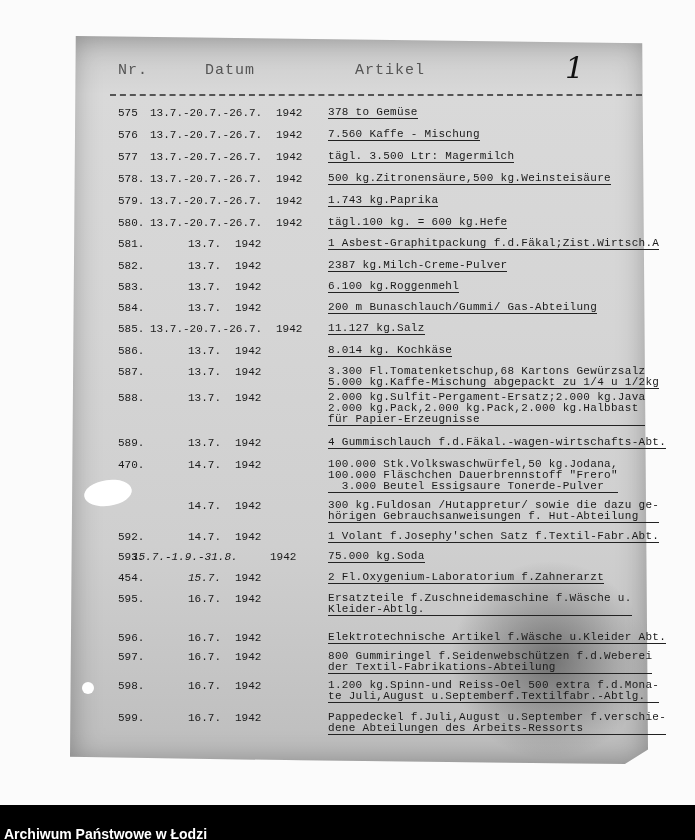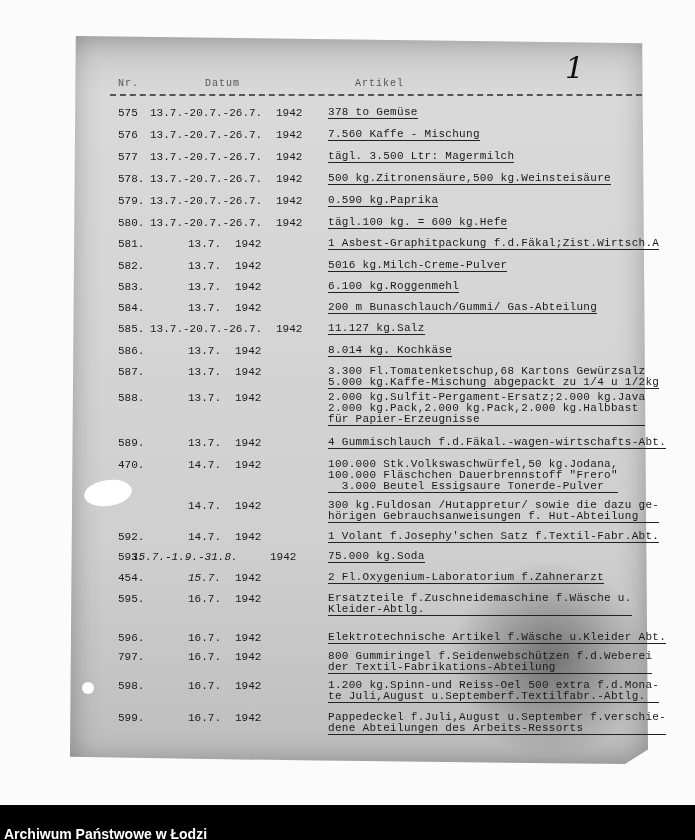--- a/index.html
+++ b/index.html
@@ -6,21 +6,21 @@
   body{width:695px;height:840px;background:#fefefe;position:relative;overflow:hidden;font-family:"Liberation Mono","DejaVu Sans Mono",monospace;}
   .scan-bg{position:absolute;left:0;top:0;width:695px;height:805px;background:#fbfbfb;}
   .paper{position:absolute;left:70px;top:36px;width:578px;height:728px;
     background:linear-gradient(180deg,#c9c9c9 0%,#d9d9d9 8%,#d5d5d5 40%,#cfcfcf 70%,#bdbdbd 100%);
     box-shadow:inset 0 0 30px rgba(0,0,0,0.35);
     clip-path:polygon(1% 0,99% 1%,100% 98%,96% 100%,40% 99.5%,0 99%,0.5% 50%);
   }
   .shadow-blot{position:absolute;left:450px;top:560px;width:200px;height:200px;background:radial-gradient(ellipse at center,rgba(30,30,30,0.5),rgba(0,0,0,0) 70%);}
   .hole{position:absolute;left:84px;top:480px;width:48px;height:26px;background:#fff;border-radius:50%;transform:rotate(-8deg);}
   .punch{position:absolute;left:82px;top:682px;width:12px;height:12px;background:#fff;border-radius:50%;}
-  .hdr{position:absolute;top:78px;font-size:10px;color:#555;letter-spacing:1px;text-align:right;}
+  .hdr{position:absolute;top:62px;font-size:15px;color:#555;letter-spacing:1px;text-align:right;}
   .dash{position:absolute;left:110px;top:94px;width:532px;border-top:2px dashed #555;}
   .handwrite{position:absolute;left:565px;top:50px;font-family:"DejaVu Serif",serif;font-size:30px;color:#111;font-style:italic;}
   .row{position:absolute;left:0;width:695px;font-size:11px;color:#1a1a1a;}
   .nr{position:absolute;left:118px;}
   .dt{position:absolute;}
   .yr{position:absolute;}
   .art{position:absolute;left:328px;border-bottom:1.5px solid #222;line-height:11px;white-space:pre;letter-spacing:0.3px;}
   .footer{position:absolute;left:0;top:805px;width:695px;height:35px;background:#000;}
   .footer span{position:absolute;left:4px;top:21px;color:#fff;font-family:"Liberation Sans",sans-serif;font-weight:bold;font-size:14px;}
 </style>
@@ -61,39 +61,39 @@
     <div class="row" style="top: 173px;">
       <span class="nr">578.</span>
       <span class="dt" style="left: 150px;">13.7.-20.7.-26.7.</span>
       <span class="yr" style="left: 276px;">1942</span>
       <span class="art">500 kg.Zitronensäure,500 kg.Weinsteisäure</span>
     </div>
     <div class="row" style="top: 195px;">
       <span class="nr">579.</span>
       <span class="dt" style="left: 150px;">13.7.-20.7.-26.7.</span>
       <span class="yr" style="left: 276px;">1942</span>
-      <span class="art">0.590 kg.Paprika</span>
+      <span class="art">1.743 kg.Paprika</span>
     </div>
     <div class="row" style="top: 217px;">
       <span class="nr">580.</span>
       <span class="dt" style="left: 150px;">13.7.-20.7.-26.7.</span>
       <span class="yr" style="left: 276px;">1942</span>
       <span class="art">tägl.100 kg. = 600 kg.Hefe</span>
     </div>
     <div class="row" style="top: 238px;">
       <span class="nr">581.</span>
       <span class="dt" style="left: 188px;">13.7.</span>
       <span class="yr" style="left: 235px;">1942</span>
       <span class="art">1 Asbest-Graphitpackung f.d.Fäkal;Zist.Wirtsch.A</span>
     </div>
     <div class="row" style="top: 260px;">
       <span class="nr">582.</span>
       <span class="dt" style="left: 188px;">13.7.</span>
       <span class="yr" style="left: 235px;">1942</span>
-      <span class="art">5016 kg.Milch-Creme-Pulver</span>
+      <span class="art">2387 kg.Milch-Creme-Pulver</span>
     </div>
     <div class="row" style="top: 281px;">
       <span class="nr">583.</span>
       <span class="dt" style="left: 188px;">13.7.</span>
       <span class="yr" style="left: 235px;">1942</span>
       <span class="art">6.100 kg.Roggenmehl</span>
     </div>
     <div class="row" style="top: 302px;">
       <span class="nr">584.</span>
       <span class="dt" style="left: 188px;">13.7.</span>
@@ -173,21 +173,21 @@
       <span class="art">Ersatzteile f.Zuschneidemaschine f.Wäsche u.
 Kleider-Abtlg.</span>
     </div>
     <div class="row" style="top: 632px;">
       <span class="nr">596.</span>
       <span class="dt" style="left: 188px;">16.7.</span>
       <span class="yr" style="left: 235px;">1942</span>
       <span class="art">Elektrotechnische Artikel f.Wäsche u.Kleider Abt.</span>
     </div>
     <div class="row" style="top: 651px;">
-      <span class="nr">797.</span>
+      <span class="nr">597.</span>
       <span class="dt" style="left: 188px;">16.7.</span>
       <span class="yr" style="left: 235px;">1942</span>
       <span class="art">800 Gummiringel f.Seidenwebschützen f.d.Weberei
 der Textil-Fabrikations-Abteilung</span>
     </div>
     <div class="row" style="top: 680px;">
       <span class="nr">598.</span>
       <span class="dt" style="left: 188px;">16.7.</span>
       <span class="yr" style="left: 235px;">1942</span>
       <span class="art">1.200 kg.Spinn-und Reiss-Oel 500 extra f.d.Mona-

